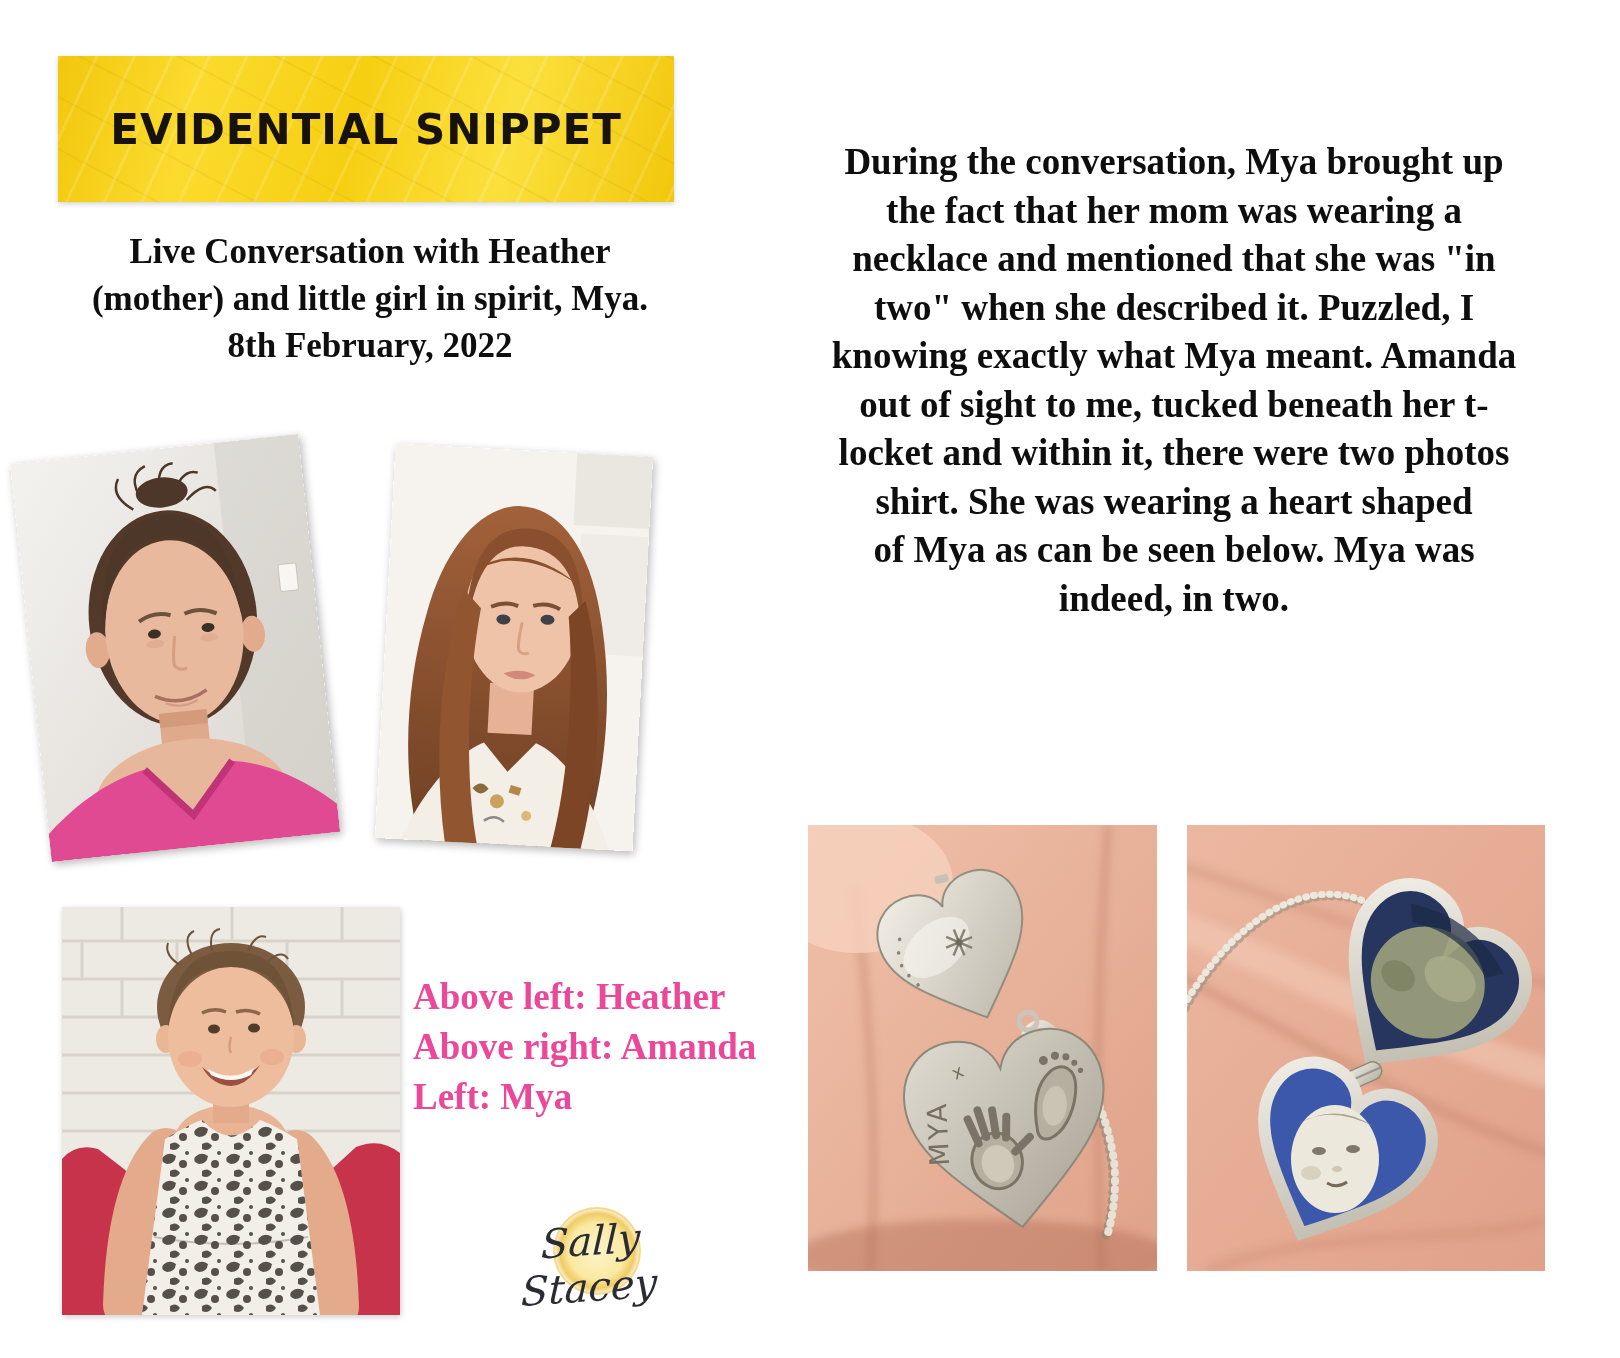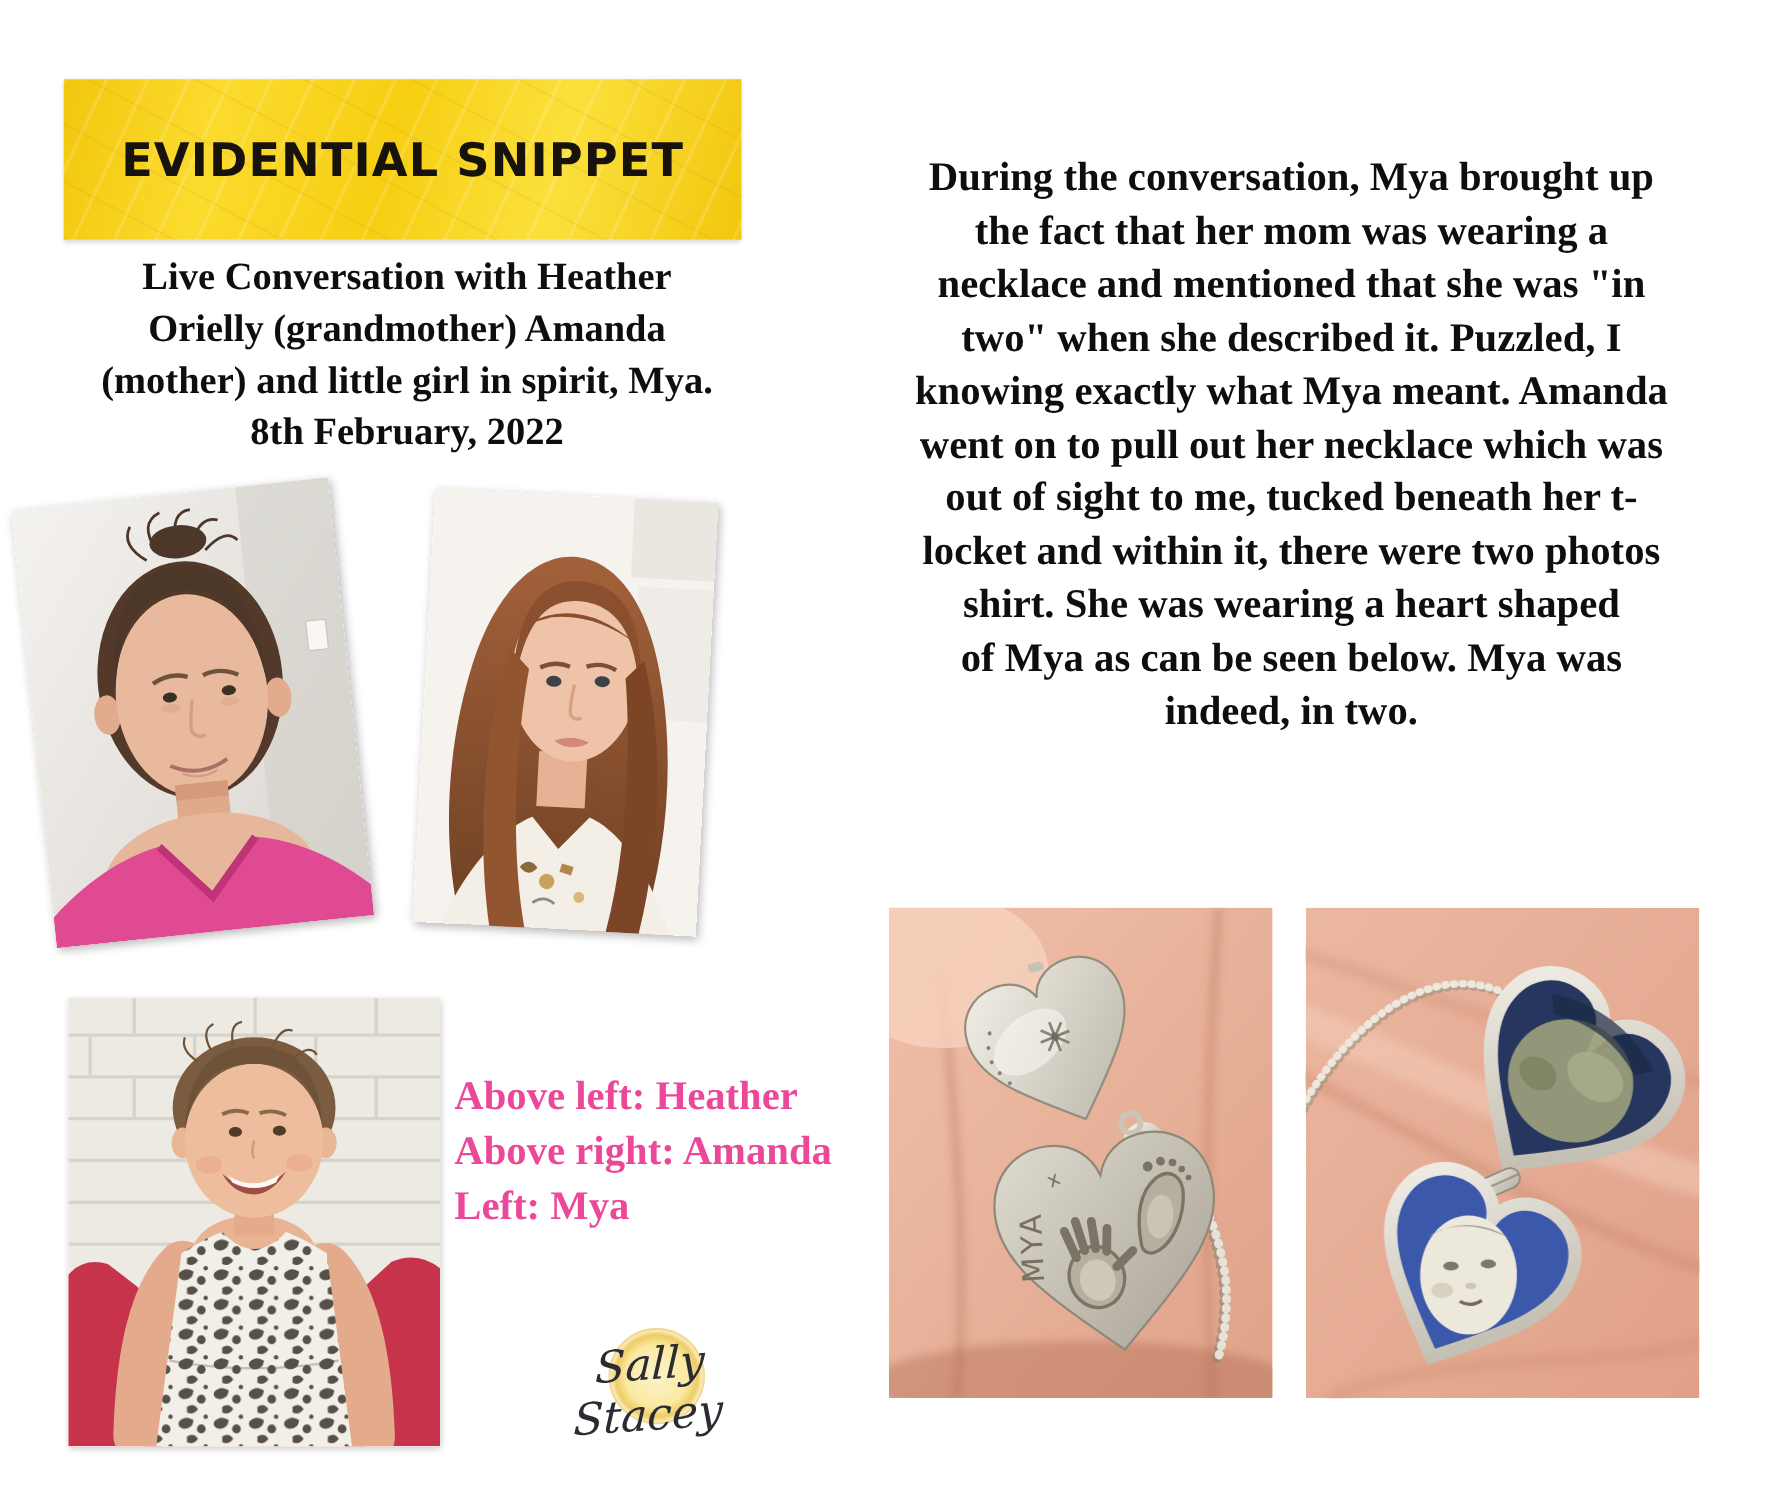--- a/index.html
+++ b/index.html
@@ -1,19 +1,19 @@
 <!DOCTYPE html>
 <html><head>
 <meta charset="utf-8">
 <style>
   html,body{margin:0;padding:0;background:#ffffff;}
   .page{position:relative;width:1620px;height:1358px;background:#ffffff;overflow:hidden;
         font-family:"Liberation Serif", serif;color:#111;}
   
-  .banner{position:absolute;left:58px;top:72px;width:616px;height:146px;
+  .banner{position:absolute;left:58px;top:56px;width:616px;height:146px;
     background:linear-gradient(103deg,#f2c70d 0%,#fbdb2e 22%,#f6cf12 48%,#fbe03c 72%,#f2c70d 100%);
     box-shadow:0 2px 5px rgba(0,0,0,.18);display:flex;align-items:center;justify-content:center;}
   .banner::after{content:"";position:absolute;inset:0;
     background:repeating-linear-gradient(115deg,rgba(255,255,255,.14) 0 3px,rgba(255,255,255,0) 3px 34px),
                repeating-linear-gradient(28deg,rgba(181,132,6,.10) 0 2px,rgba(181,132,6,0) 2px 46px);}
   .banner-title{position:relative;z-index:2;font-family:"DejaVu Sans", sans-serif;font-weight:bold;
     font-size:42px;letter-spacing:1px;color:#17130c;}
   
   .subtitle{position:absolute;left:20px;top:228px;width:700px;text-align:center;
     font-weight:bold;font-size:35px;line-height:47px;color:#0e0e0e;}
@@ -46,32 +46,30 @@
 <body>
 
 <div class="page">
 
   <div class="banner">
     <div class="banner-title">EVIDENTIAL SNIPPET</div>
   </div>
 
   <div class="subtitle">
     <span>Live Conversation with Heather</span>
-    <span>Orielly (grandmother) Amanda</span>
     <span>(mother) and little girl in spirit, Mya.</span>
     <span>8th February, 2022</span>
   </div>
 
   <div class="body-text">
     <span>During the conversation, Mya brought up</span>
     <span>the fact that her mom was wearing a</span>
     <span>necklace and mentioned that she was "in</span>
     <span>two" when she described it. Puzzled, I</span>
     <span>knowing exactly what Mya meant. Amanda</span>
-    <span>went on to pull out her necklace which was</span>
     <span>out of sight to me, tucked beneath her t-</span>
     <span>locket and within it, there were two photos</span>
     <span>shirt. She was wearing a heart shaped</span>
     <span>of Mya as can be seen below. Mya was</span>
     <span>indeed, in two.</span>
   </div>
 
   <div class="photo photo-heather" aria-label="Heather, woman with dark tied-back hair in a pink top">
     <svg width="290" height="400" viewBox="0 0 290 400">
       <defs>

